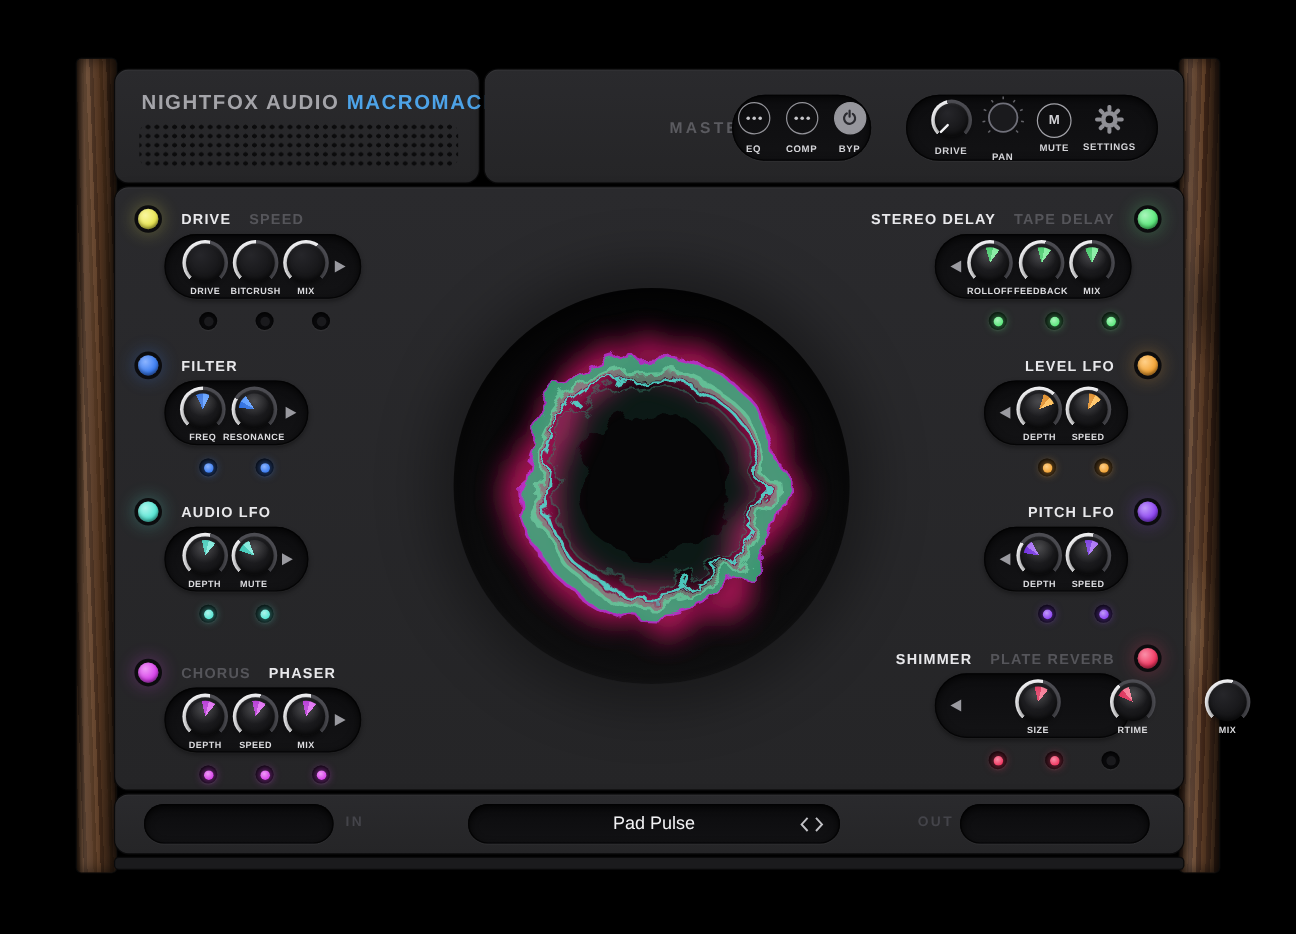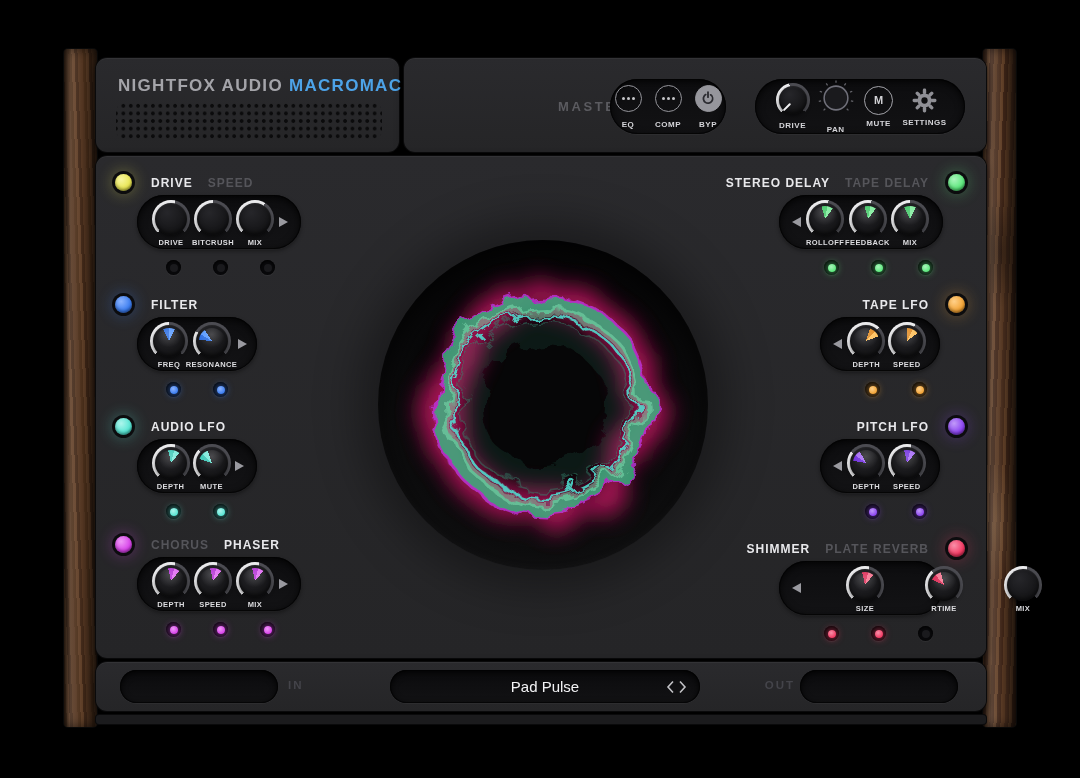--- a/index.html
+++ b/index.html
@@ -367,21 +367,21 @@
               <i style="background: radial-gradient(circle at 40% 35%, rgb(174, 245, 236), rgb(88, 230, 212) 70%); box-shadow: rgba(88, 230, 212, 0.6) 0px 0px 7px 1.5px;"></i>
             </div>
           </div>
           <div class="ledcell">
             <div class="sled">
               <i style="background: radial-gradient(circle at 40% 35%, rgb(174, 245, 236), rgb(88, 230, 212) 70%); box-shadow: rgba(88, 230, 212, 0.6) 0px 0px 7px 1.5px;"></i>
             </div>
           </div>
         </div>
       </div>
-      <div class="module left" style="top: 376px;">
+      <div class="module left" style="top: 392px;">
         <div class="mod-head">
           <div class="bled" style="background: radial-gradient(circle at 36% 32%, rgb(239, 154, 247), rgb(216, 68, 234) 60%, rgb(140, 33, 160) 100%); box-shadow: rgb(12, 12, 14) 0px 0px 0px 3px, rgba(216, 68, 234, 0.333) 0px 0px 15px 3px, rgba(0, 0, 0, 0.35) 0px -2px 3px inset;"></div>
           <div class="tabs">
             <span class="tab">CHORUS</span>
             <span class="tab active">PHASER</span>
           </div>
         </div>
         <div class="pill" style="width: 164px; left: 41px;">
           <div class="kunit">
             <div class="knob">
@@ -476,21 +476,21 @@
           <div class="ledcell">
             <div class="sled">
               <i style="background: radial-gradient(circle at 40% 35%, rgb(169, 245, 187), rgb(93, 232, 125) 70%); box-shadow: rgba(93, 232, 125, 0.6) 0px 0px 7px 1.5px;"></i>
             </div>
           </div>
         </div>
       </div>
       <div class="module right" style="top: 136px;">
         <div class="mod-head">
           <div class="tabs">
-            <span class="tab active">TAPE LFO</span>
+            <span class="tab active">LEVEL LFO</span>
           </div>
           <div class="bled" style="background: radial-gradient(circle at 36% 32%, rgb(255, 208, 137), rgb(242, 164, 55) 60%, rgb(168, 100, 16) 100%); box-shadow: rgb(12, 12, 14) 0px 0px 0px 3px, rgba(242, 164, 55, 0.333) 0px 0px 15px 3px, rgba(0, 0, 0, 0.35) 0px -2px 3px inset;"></div>
         </div>
         <div class="pill" style="width: 120px; right: 46px;">
           <div class="arrow lt"></div>
           <div class="kunit">
             <div class="knob">
               <div class="ktrack" style="background: conic-gradient(from 225deg, rgb(241, 241, 243) 0deg, rgb(241, 241, 243) 178.2deg, rgb(78, 78, 84) 178.2deg, rgb(78, 78, 84) 270deg, transparent 270deg, transparent 360deg);"></div>
               <div class="kface"></div>
               <div class="kwedge" style="background: conic-gradient(from 377.2deg, rgb(224, 138, 34) 0deg, rgb(224, 138, 34) 26deg, rgb(255, 194, 94) 26deg, rgb(255, 194, 94) 52deg, transparent 52deg);"></div>

